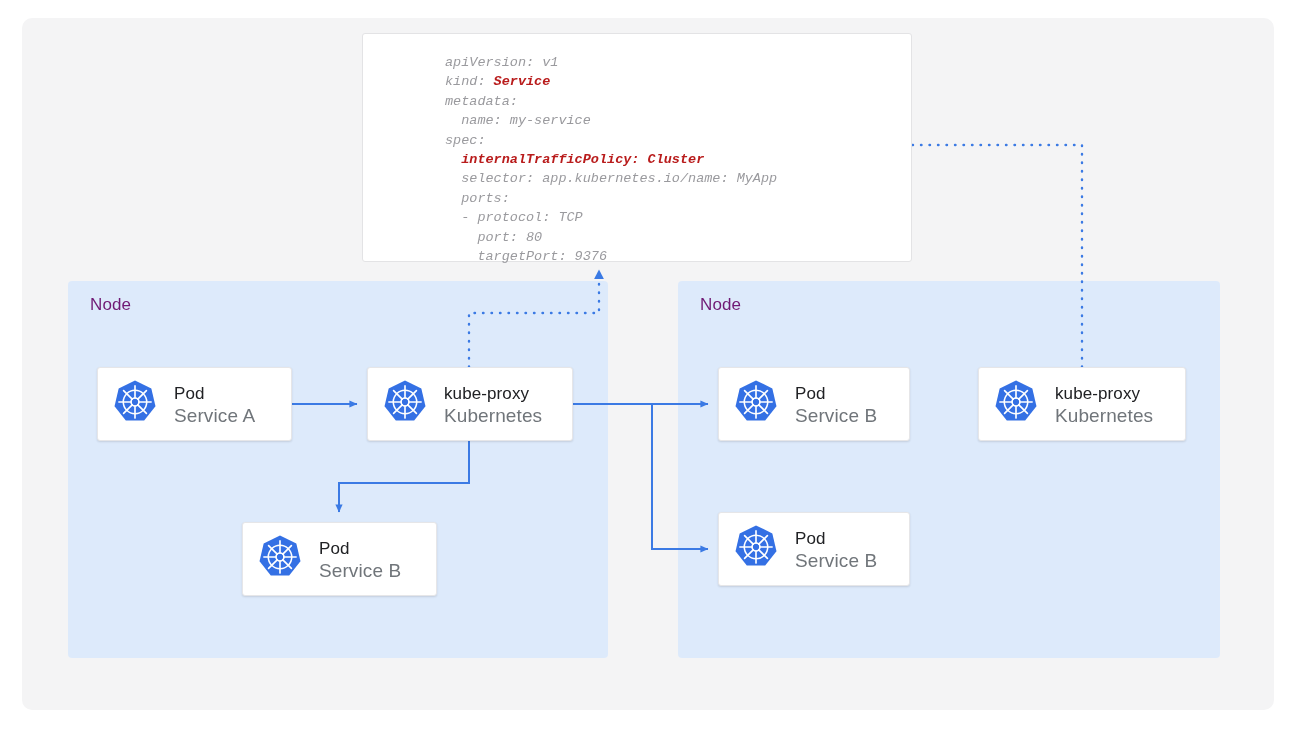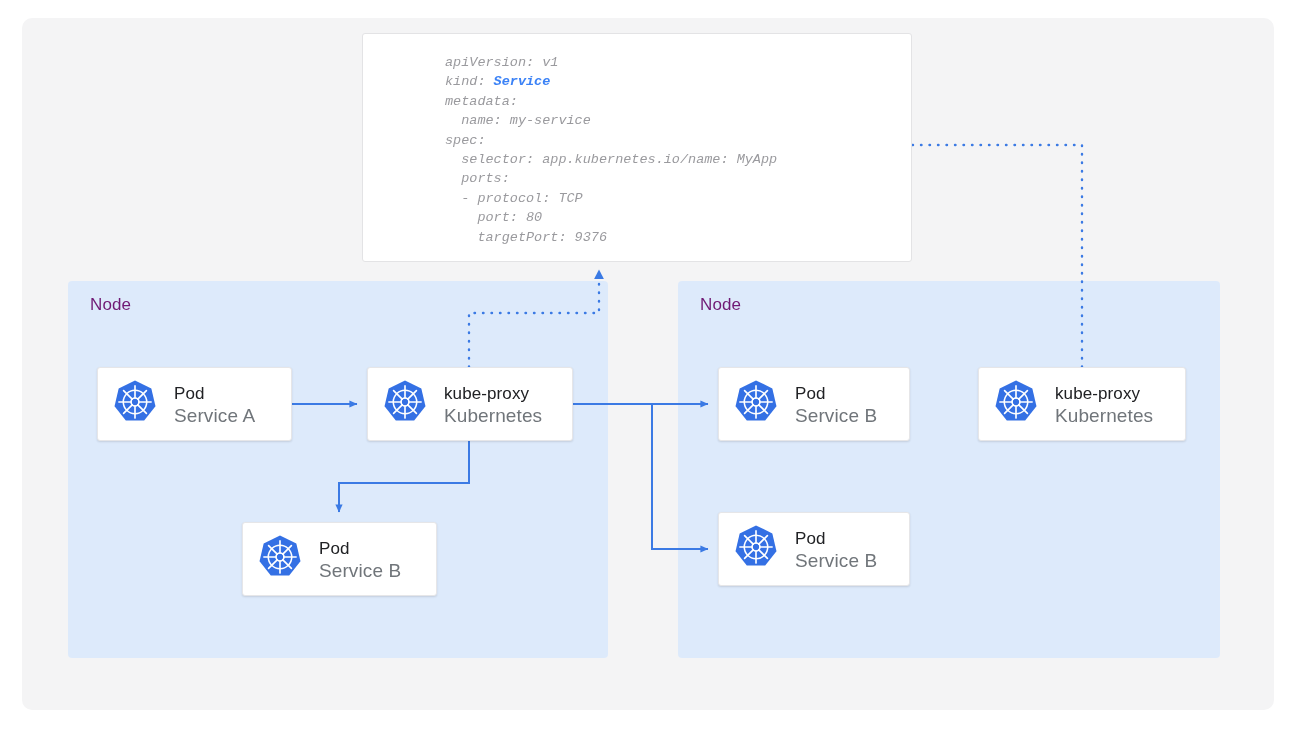--- a/index.html
+++ b/index.html
@@ -22,21 +22,21 @@
               letter-spacing:.1px;}
 
   
   #yaml-card{position:absolute;left:330px;top:33px;width:550px;height:229px;
              background:#ffffff;border:1px solid #e3e3e5;border-radius:3px;
              box-sizing:border-box;margin-left:32px;}
   #yaml-code{position:absolute;left:82px;top:19px;margin:0;
              font-family:"Liberation Mono","DejaVu Sans Mono",monospace;
              font-style:italic;font-size:13.5px;line-height:19.4px;
              color:#9a9a9e;white-space:pre;}
-  #yaml-code b{font-weight:bold;font-style:italic;color:#3b82f6;}
+  #yaml-code b{font-weight:bold;font-style:italic;color:#b91c1c;}
 
   
   .box{position:absolute;background:#ffffff;border:1px solid #e6e6e8;
        border-radius:3px;box-sizing:border-box;display:flex;align-items:center;
        box-shadow:0 1px 2px rgba(60,64,67,.16);}
   .box .k8s{flex:0 0 auto;margin-left:14px;}
   .box .txt{margin-left:16px;display:flex;flex-direction:column;
             justify-content:flex-start;}
   .box .t1{font-size:17px;color:#202124;line-height:22px;letter-spacing:.1px;}
   .box .t2{font-size:19px;color:#70757a;line-height:21px;letter-spacing:.1px;}
@@ -82,20 +82,21 @@
 
   <path d="M1082,367 L1082,145 L890,145" fill="none" stroke="#3b7ae4" stroke-width="2.4" stroke-linecap="round" stroke-dasharray="0.5 8" marker-end="url(#ahd)"></path>
 </svg>
 
 <div id="yaml-card">
   <pre id="yaml-code">apiVersion: v1
 kind: <b>Service</b>
 metadata:
   name: my-service
 spec:
+<b>  internalTrafficPolicy: Cluster</b>
   selector: app.kubernetes.io/name: MyApp
   ports:
   - protocol: TCP
     port: 80
     targetPort: 9376</pre>
 </div>
 
 <div class="box" id="pod-a">
   <span class="k8s"><svg width="46" height="46" viewBox="0 0 100 100" aria-hidden="true">
         <polygon points="50,3 85.5,20.5 94.5,59 70,90 30,90 5.5,59 14.5,20.5" fill="#3470e4"></polygon>

